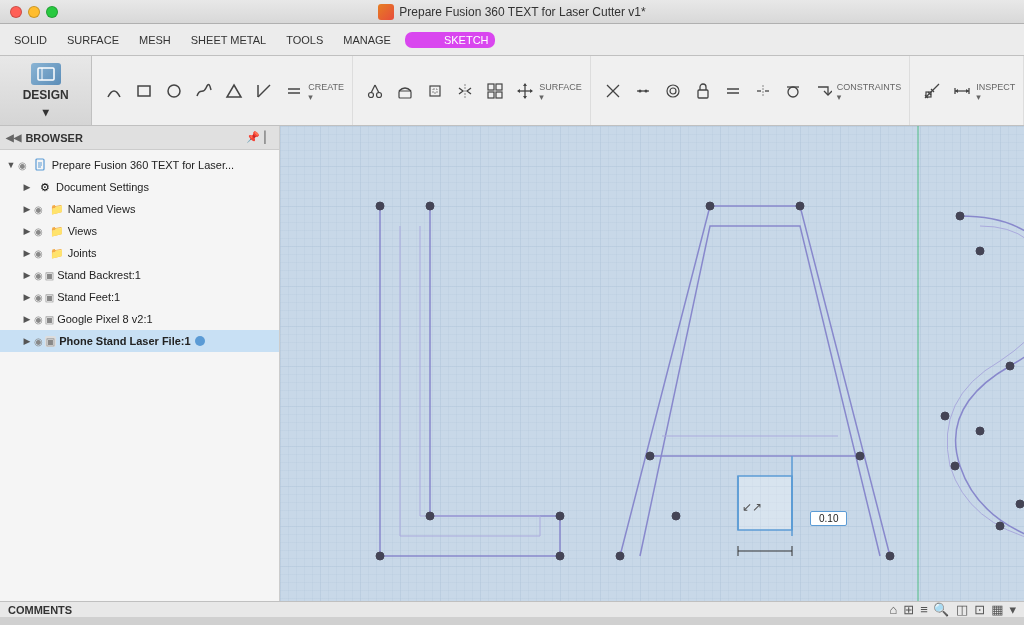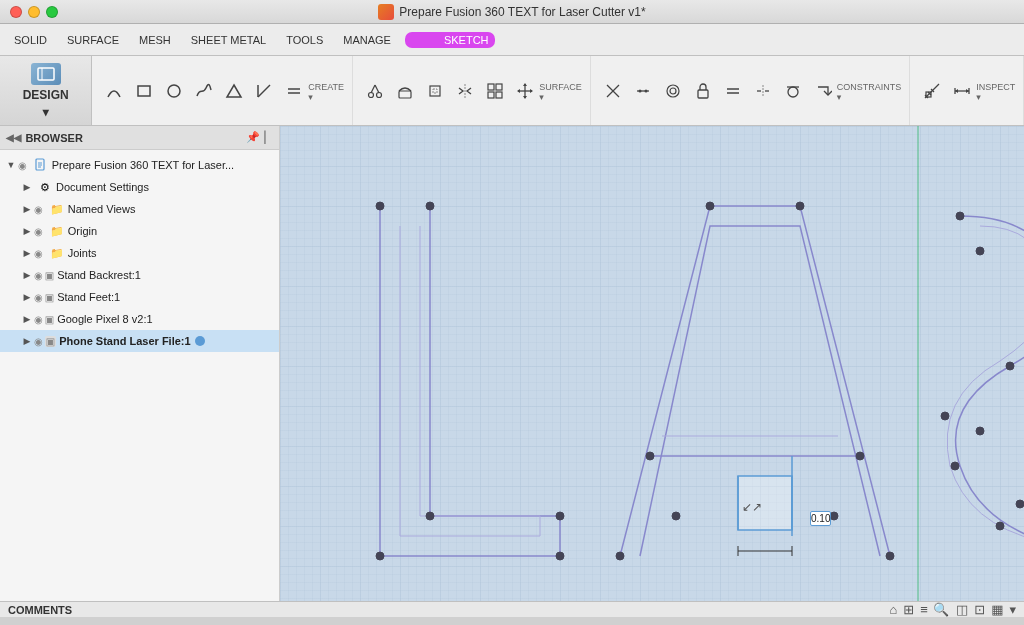--- a/index.html
+++ b/index.html
@@ -258,21 +258,21 @@
       font-size: 13px;
       color: #555;
       cursor: pointer;
     }
 
     
     .dim-label {
       position: absolute;
       background: white;
       border: 1px solid #5b9bd5;
-      padding: 1px 0;
+      padding: 1px 8px;
       font-size: 10px;
       color: #222;
       border-radius: 2px;
     }
   </style>
 </head>
 <body>
 
 <div id="title-bar">
   <div class="window-controls">
@@ -545,21 +545,21 @@
         <span class="tree-icon">📁</span>
         <span class="tree-label">Named Views</span>
       </div>
 
       <div class="tree-item" style="padding-left:20px;">
         <span class="tree-expand">▶</span>
         <span class="vis-icons">
           <span class="eye-icon">◉</span>
         </span>
         <span class="tree-icon">📁</span>
-        <span class="tree-label">Origin</span>
+        <span class="tree-label">Views</span>
       </div>
 
       <div class="tree-item" style="padding-left:20px;">
         <span class="tree-expand">▶</span>
         <span class="vis-icons">
           <span class="eye-icon">◉</span>
         </span>
         <span class="tree-icon">📁</span>
         <span class="tree-label">Joints</span>
       </div>

